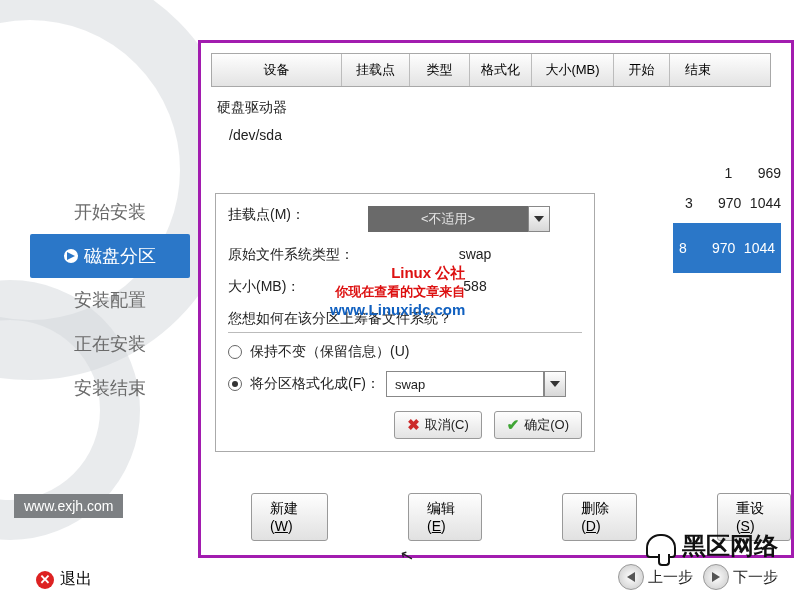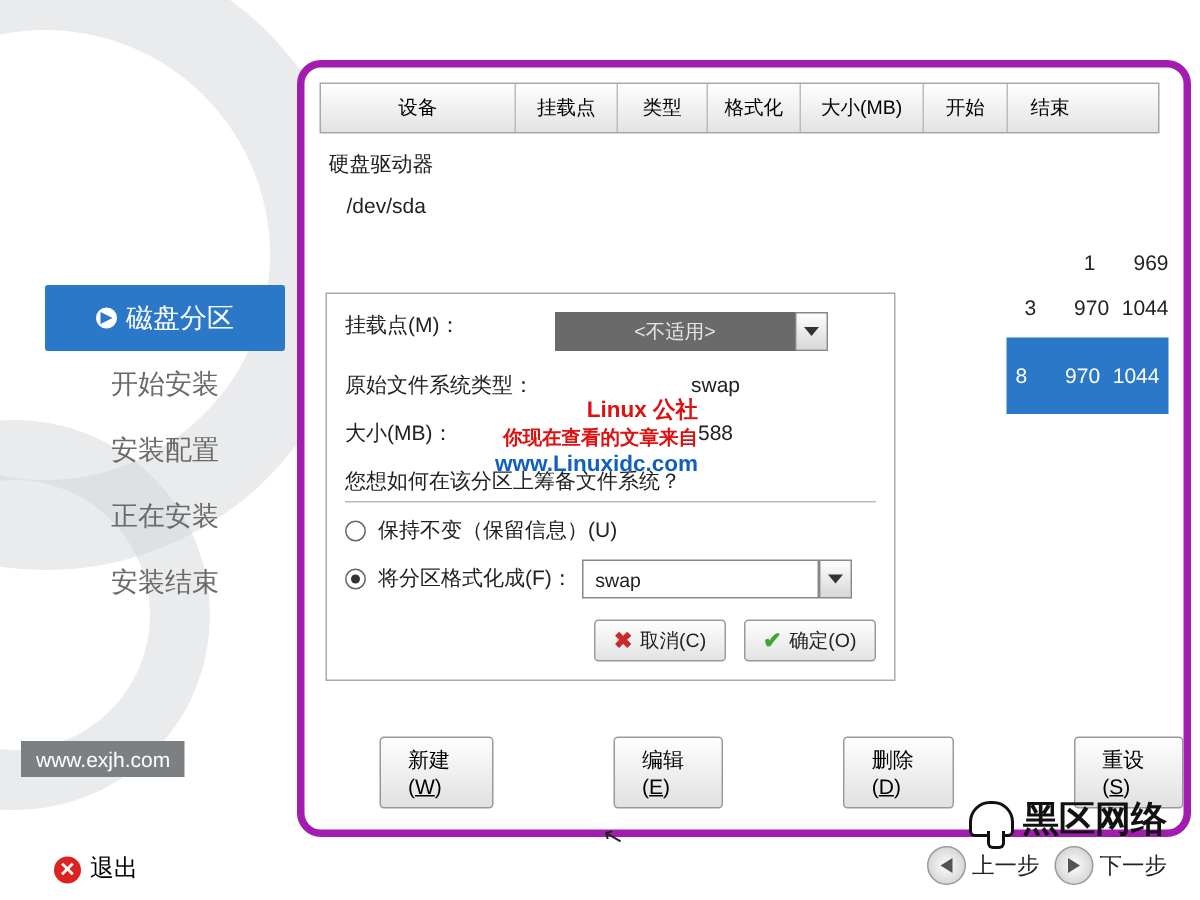--- a/index.html
+++ b/index.html
@@ -9,21 +9,21 @@
 .bg-arc2 { position: absolute; left: -120px; top: 280px; width: 260px; height: 260px; border: 40px solid #d4d8dc; border-radius: 50%; opacity: .5; }
 
 .sidebar { position: absolute; left: 30px; top: 190px; width: 160px; }
 .side-item { text-align: center; font-size: 18px; color: #6a6a6a; padding: 10px 8px; }
 .side-item.active { background: #2b77c8; color: #fff; border-radius: 2px; }
 .side-item.active .bullet { display: inline-block; width: 14px; height: 14px; background: #fff; border-radius: 50%; margin-right: 6px; vertical-align: -1px; position: relative; }
 .side-item.active .bullet::after { content: ""; position: absolute; left: 3px; top: 3px; width: 0; height: 0; border-left: 8px solid #2b77c8; border-top: 4px solid transparent; border-bottom: 4px solid transparent; }
 
 .site-url { position: absolute; left: 14px; bottom: 82px; color: #ffffff; background: #7d8083; padding: 4px 10px; font-size: 14px; }
 
-.main-panel { position: absolute; left: 198px; top: 40px; width: 596px; height: 518px; border: 5px solid #a21caf; border-radius: 16px; background: #fff; padding: 10px; }
+.main-panel { position: absolute; left: 198px; top: 40px; width: 596px; height: 518px; border: 3px solid #a21caf; border-radius: 0; background: #fff; padding: 10px; }
 
 .table-hdr { display: flex; width: 560px; height: 34px; border: 1px solid #a8a8a8; background: linear-gradient(#fefefe,#e3e3e3); font-size: 13px; align-items: center; }
 .th { text-align: center; border-right: 1px solid #bcbcbc; height: 100%; display: flex; align-items: center; justify-content: center; }
 
 .section-lbl { font-size: 14px; margin: 12px 6px 6px; color: #222; }
 .dev-lbl { font-size: 14px; margin: 10px 18px; color: #222; }
 
 .data-row { position: absolute; right: 10px; font-family: monospace; font-size: 14px; color: #222; }
 .data-row.hl { background: #2b77c8; color: #fff; padding: 17px 6px; }
 
@@ -71,22 +71,22 @@
 
 .underline { text-decoration: underline; }
 </style>
 </head>
 <body>
 
 <div class="bg-arc"></div>
 <div class="bg-arc2"></div>
 
 <div class="sidebar">
+  <div class="side-item">开始安装</div>
   <div class="side-item active"><span class="bullet"></span><span>磁盘分区</span></div>
-  <div class="side-item">开始安装</div>
   <div class="side-item">安装配置</div>
   <div class="side-item">正在安装</div>
   <div class="side-item">安装结束</div>
 </div>
 
 <div class="site-url">www.exjh.com</div>
 
 <div class="main-panel">
 
   <div class="table-hdr">

